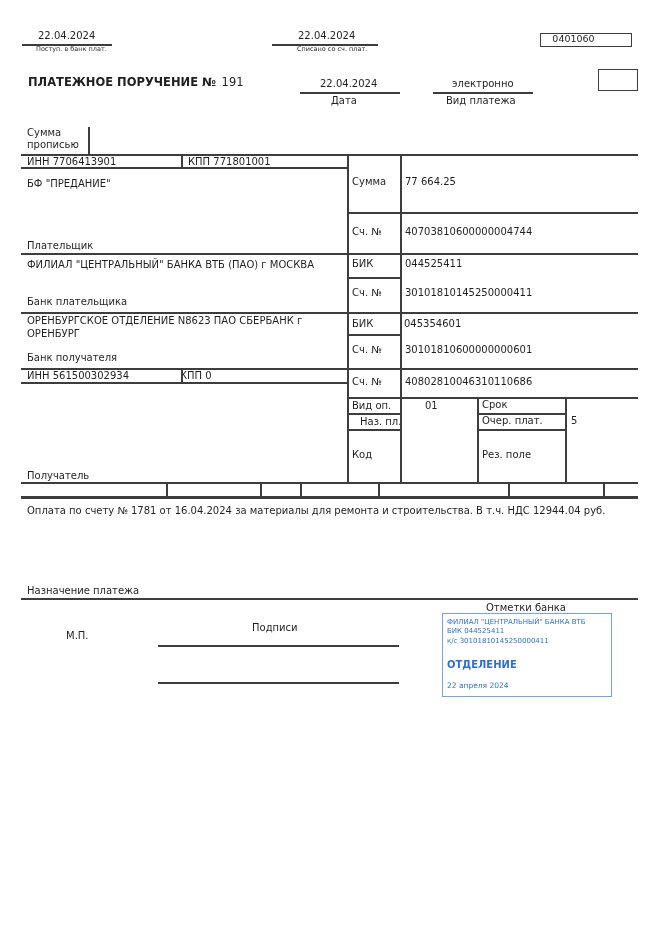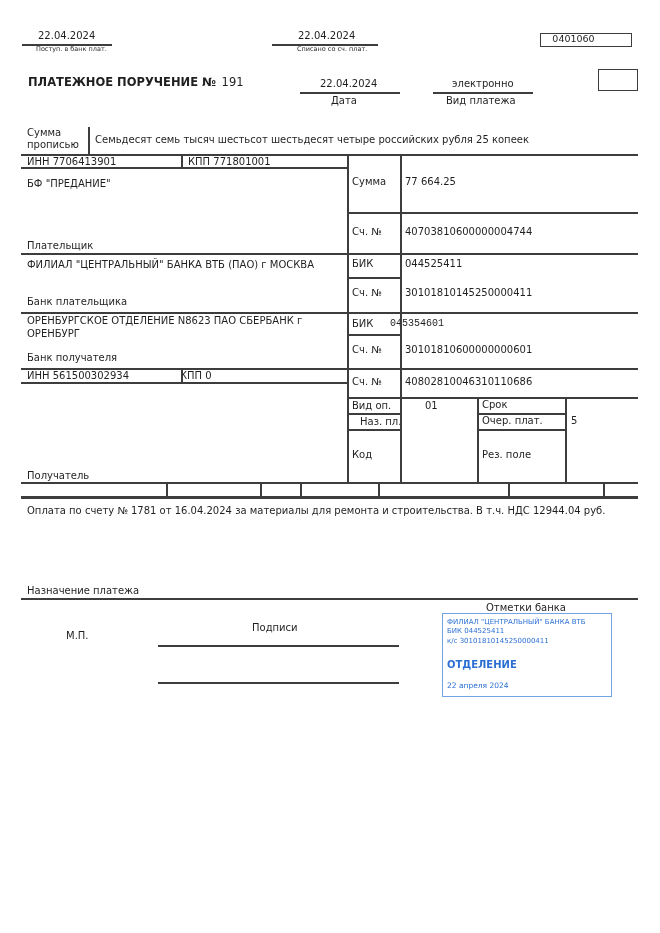--- a/index.html
+++ b/index.html
@@ -42,41 +42,40 @@
     <span class="bold">ПЛАТЕЖНОЕ ПОРУЧЕНИЕ №</span>
     <span style="margin-left:2px;">191</span>
   </div>
   <div class="t" style="left:320px;top:78px;">22.04.2024</div>
   <div class="t" style="left:331px;top:95px;">Дата</div>
   <div class="t" style="left:452px;top:78px;">электронно</div>
   <div class="t" style="left:438px;top:95px;margin-left:8px;">Вид платежа</div>
 
   <div class="t" style="left:27px;top:127px;">Сумма</div>
   <div class="t" style="left:27px;top:139px;">прописью</div>
-  <div class="t" style="left:95px;top:134px;">Семьдесят семь тысяч шестьсот шестьдесят четыре российских рубля 25 копеек</div>
 
   <div class="t" style="left:27px;top:156px;">ИНН 7706413901</div>
   <div class="t" style="left:188px;top:156px;">КПП 771801001</div>
   <div class="t" style="left:352px;top:176px;">Сумма</div>
   <div class="t" style="left:405px;top:176px;">77 664.25</div>
   <div class="t" style="left:27px;top:178px;">БФ "ПРЕДАНИЕ"</div>
   <div class="t" style="left:352px;top:226px;">Сч. №</div>
   <div class="t" style="left:405px;top:226px;">40703810600000004744</div>
   <div class="t" style="left:27px;top:240px;">Плательщик</div>
 
   <div class="t" style="left:27px;top:259px;">ФИЛИАЛ "ЦЕНТРАЛЬНЫЙ" БАНКА ВТБ (ПАО) г МОСКВА</div>
   <div class="t" style="left:352px;top:258px;">БИК</div>
   <div class="t" style="left:405px;top:258px;">044525411</div>
   <div class="t" style="left:352px;top:287px;">Сч. №</div>
   <div class="t" style="left:405px;top:287px;">30101810145250000411</div>
   <div class="t" style="left:27px;top:296px;">Банк плательщика</div>
 
   <div class="t wrap" style="left:27px;top:314px;width:305px;">ОРЕНБУРГСКОЕ ОТДЕЛЕНИЕ N8623 ПАО СБЕРБАНК г ОРЕНБУРГ</div>
   <div class="t" style="left:352px;top:318px;">БИК</div>
-  <div class="t" style="left:390px;top:318px;font-family:Liberation Mono, monospace;">045354601</div>
+  <div class="t" style="left:404px;top:318px;">045354601</div>
   <div class="t" style="left:352px;top:344px;">Сч. №</div>
   <div class="t" style="left:405px;top:344px;">30101810600000000601</div>
   <div class="t" style="left:27px;top:352px;">Банк получателя</div>
 
   <div class="t" style="left:27px;top:370px;">ИНН 561500302934</div>
   <div class="t" style="left:180px;top:370px;">КПП 0</div>
   <div class="t" style="left:352px;top:376px;">Сч. №</div>
   <div class="t" style="left:405px;top:376px;">40802810046310110686</div>
   <div class="t" style="left:352px;top:400px;">Вид оп.</div>
   <div class="t" style="left:425px;top:400px;">01</div>

